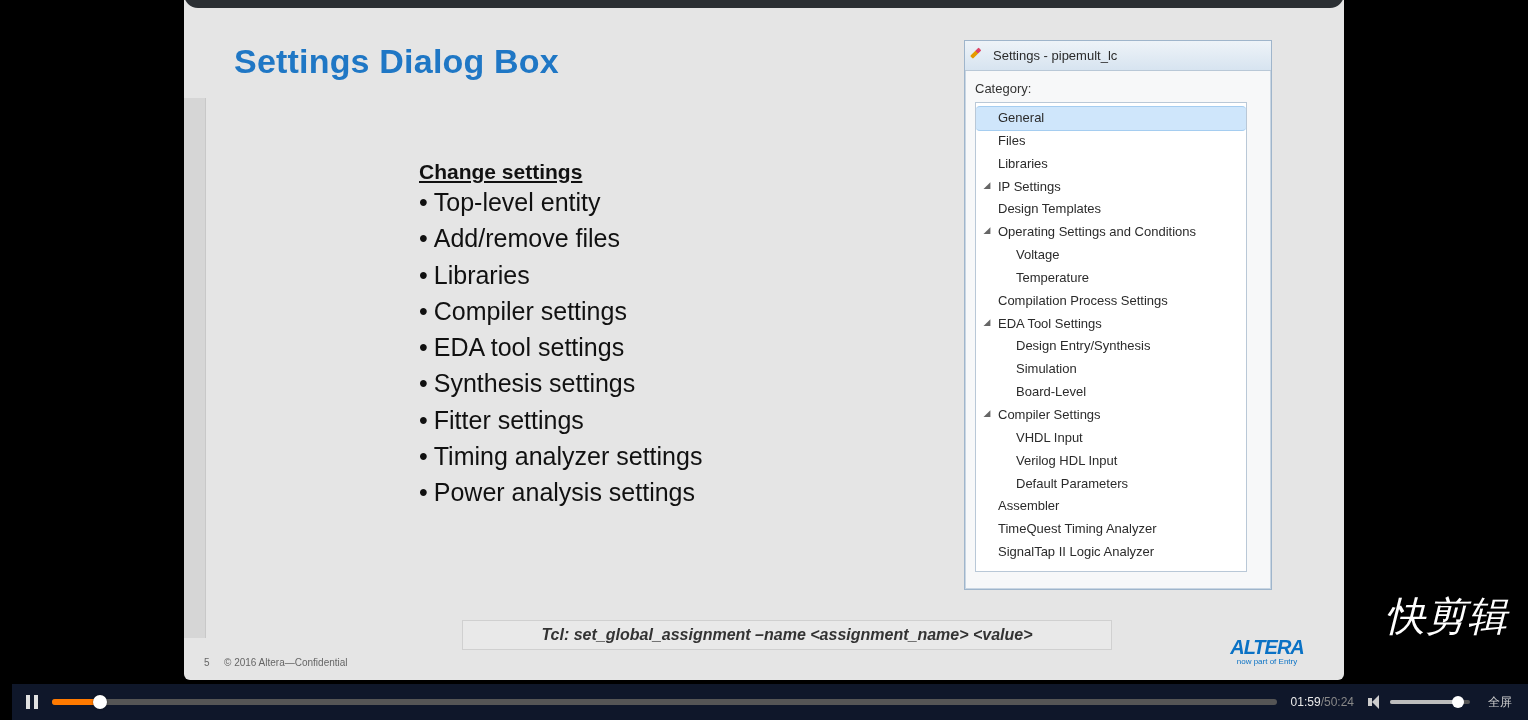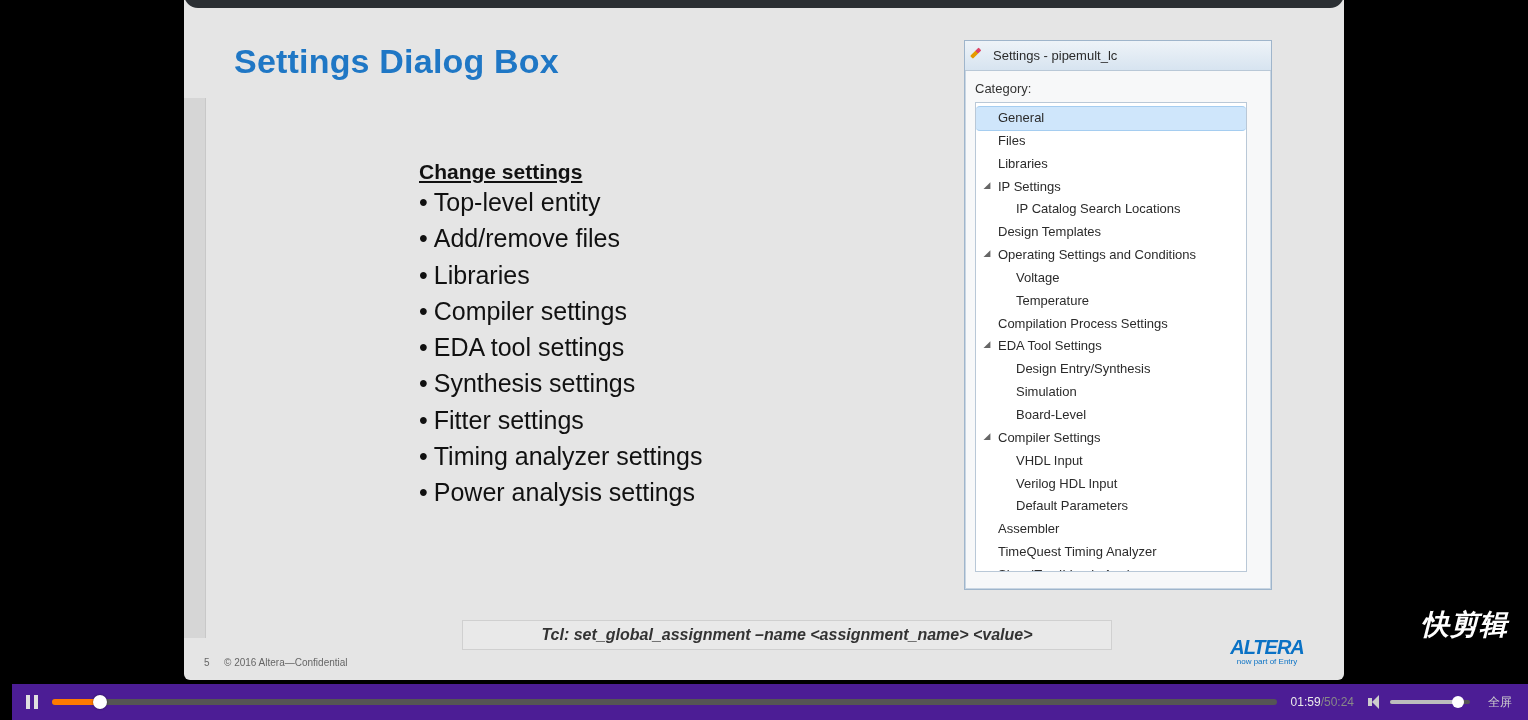--- a/index.html
+++ b/index.html
@@ -192,35 +192,35 @@
   }
   .logo-right .sub {
     font-size: 8px;
     color: #0a72c5;
     margin-top: -2px;
   }
   .watermark {
     position: absolute;
     right: 20px;
     bottom: 40px;
-    font-size: 28px;
-    font-weight: 700;
+    font-size: 40px;
+    font-weight: 400;
     color: #fff;
     font-style: italic;
     text-shadow: 2px 2px 3px rgba(0,0,0,0.7);
     letter-spacing: 1px;
     font-family: "Microsoft YaHei", sans-serif;
     filter: blur(0.5px);
   }
   
   .controls {
     position: absolute;
     left: 12px; right: 0; bottom: 0;
     height: 36px;
-    background: #4c1d95;
+    background: #0f172a;
     display: flex;
     align-items: center;
     color: #bcbcbc;
     font-size: 12px;
     font-family: "Microsoft YaHei", Arial, sans-serif;
   }
   .play-btn {
     width: 40px; height: 36px;
     display: flex; align-items: center; justify-content: center;
     cursor: pointer;
@@ -350,21 +350,20 @@
         <span class="pencil-icon"></span>
         <span>Settings - pipemult_lc</span>
       </div>
       <div class="settings-body">
         <div class="cat-label">Category:</div>
         <div class="tree" id="cat-tree">
             <div class="tree-item selected"><span>General</span></div>
             <div class="tree-item"><span>Files</span></div>
             <div class="tree-item"><span>Libraries</span></div>
             <div class="tree-item"><span class="expander">◢</span><span>IP Settings</span></div>
-            <div class="tree-item lvl1"><span>IP Catalog Search Locations</span></div>
             <div class="tree-item"><span>Design Templates</span></div>
             <div class="tree-item"><span class="expander">◢</span><span>Operating Settings and Conditions</span></div>
             <div class="tree-item lvl1"><span>Voltage</span></div>
             <div class="tree-item lvl1"><span>Temperature</span></div>
             <div class="tree-item"><span>Compilation Process Settings</span></div>
             <div class="tree-item"><span class="expander">◢</span><span>EDA Tool Settings</span></div>
             <div class="tree-item lvl1"><span>Design Entry/Synthesis</span></div>
             <div class="tree-item lvl1"><span>Simulation</span></div>
             <div class="tree-item lvl1"><span>Board-Level</span></div>
             <div class="tree-item"><span class="expander">◢</span><span>Compiler Settings</span></div>

